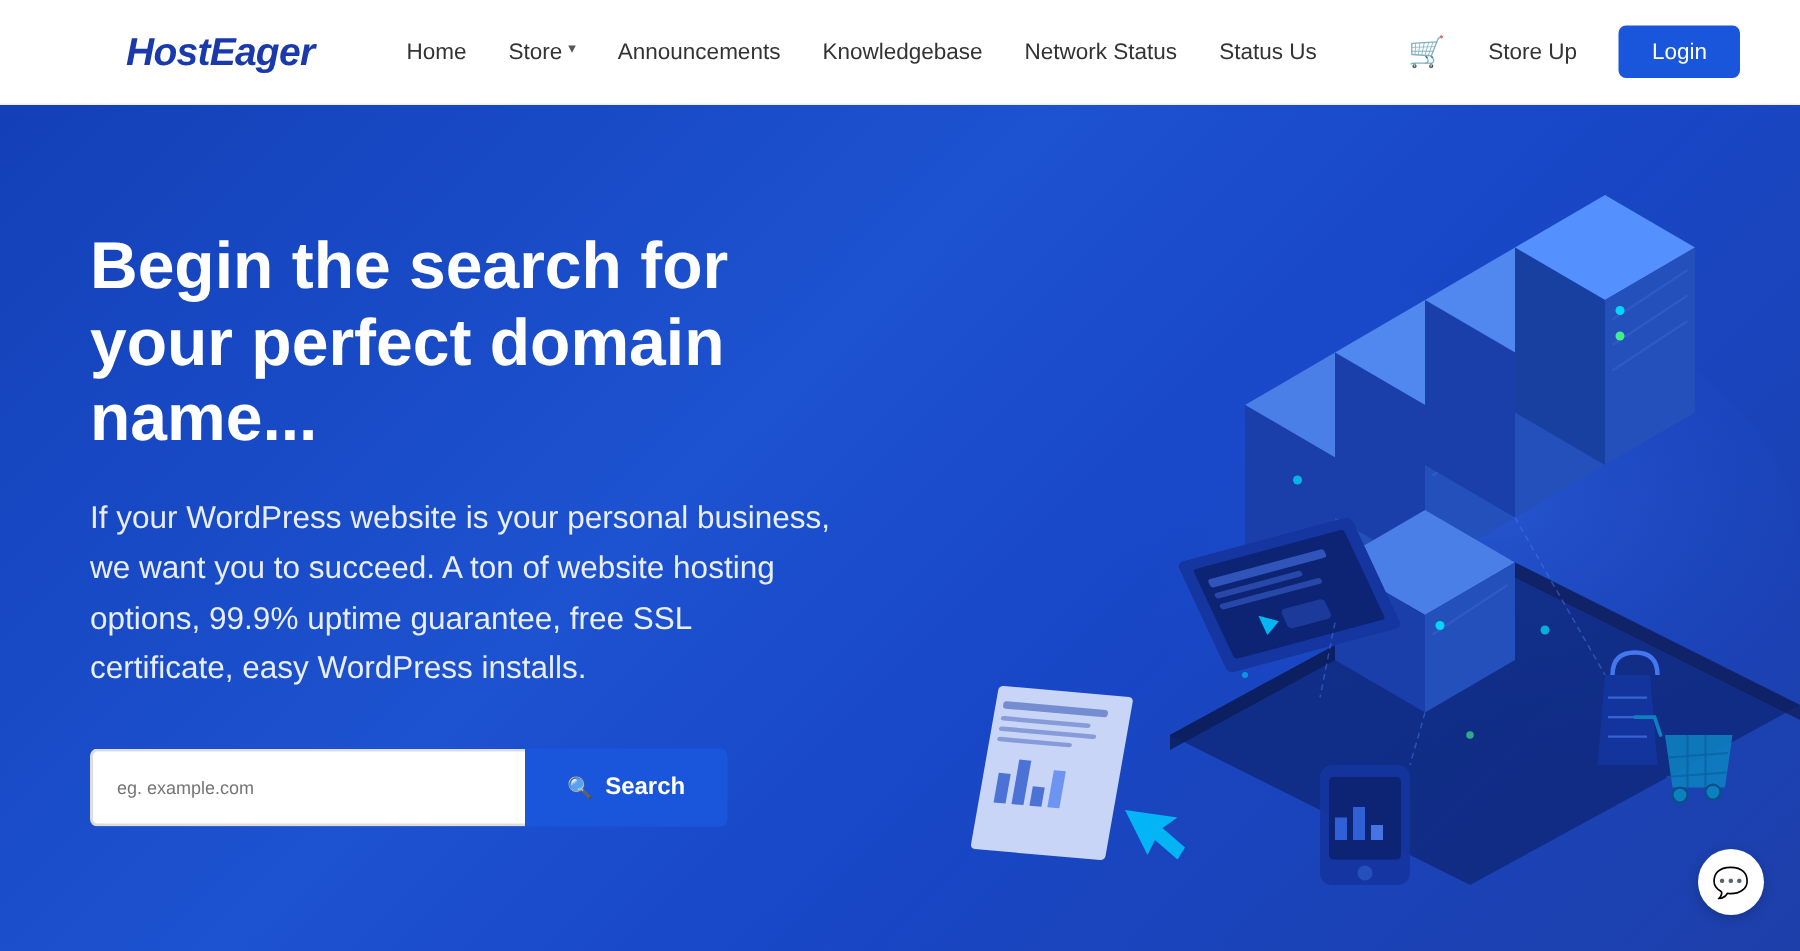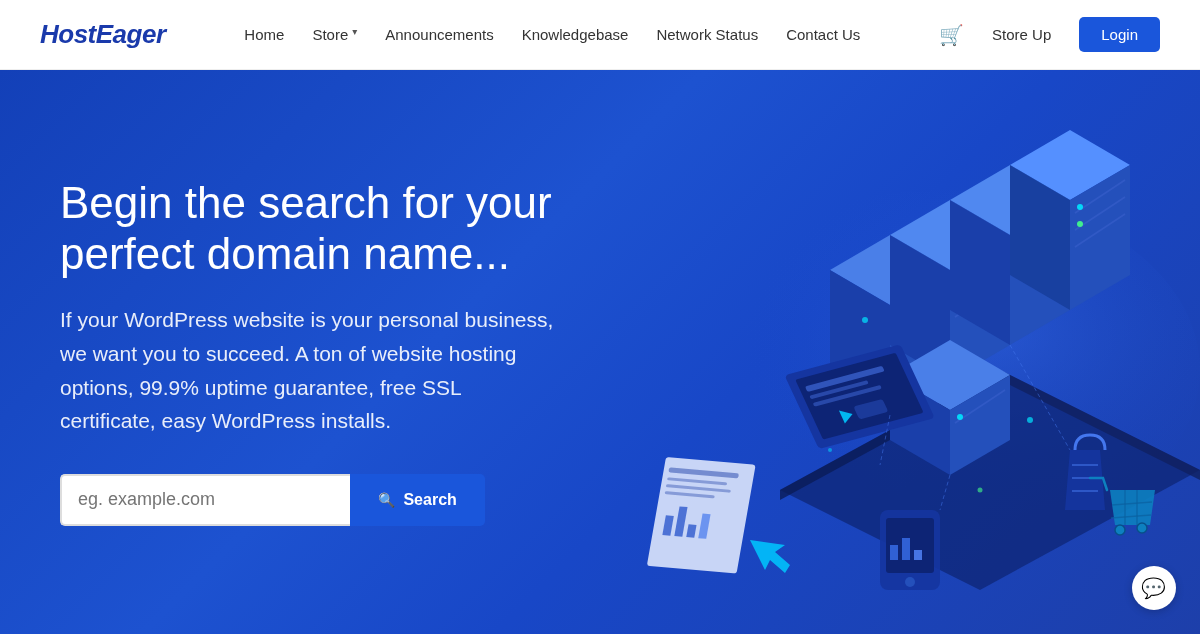--- a/index.html
+++ b/index.html
@@ -14,20 +14,21 @@
       height: 70px;
       background: #fff;
       border-bottom: 1px solid #eee;
     }
     .logo {
       font-size: 26px;
       font-weight: 700;
       font-style: italic;
       color: #1a3aab;
       letter-spacing: -0.5px;
+      margin-left: 44px;
     }
     .nav {
       display: flex;
       align-items: center;
       gap: 28px;
     }
     .nav a {
       text-decoration: none;
       color: #333;
       font-size: 15px;
@@ -90,42 +91,42 @@
     }
 
     .hero-content {
       position: relative;
       z-index: 2;
       padding-left: 60px;
       max-width: 560px;
     }
     .hero-title {
       font-size: 44px;
-      font-weight: 400;
+      font-weight: 700;
       color: #fff;
       line-height: 1.15;
       margin-bottom: 24px;
     }
     .hero-subtitle {
       font-size: 21px;
       color: rgba(255,255,255,0.9);
       line-height: 1.6;
       margin-bottom: 36px;
       max-width: 500px;
     }
     .search-bar {
       display: flex;
       align-items: center;
       gap: 0;
     }
     .search-input {
       width: 290px;
       height: 52px;
       padding: 0 16px;
-      font-size: 18px;
+      font-size: 12px;
       border: 2px solid #ddd;
       border-right: none;
       border-radius: 5px 0 0 5px;
       outline: none;
       color: #aaa;
     }
     .search-btn {
       height: 52px;
       padding: 0 28px;
       background: #1a56db;
@@ -186,21 +187,21 @@
 
   <nav class="nav">
     <a href="#">Home</a>
     <a href="#" class="store-link">
       <span>Store</span>
       <span class="chevron">▾</span>
     </a>
     <a href="#">Announcements</a>
     <a href="#">Knowledgebase</a>
     <a href="#">Network Status</a>
-    <a href="#">Contact Us</a>
+    <a href="#">Status Us</a>
   </nav>
 
   <div class="header-right">
     <span class="cart-icon">🛒</span>
     <button class="signup-btn">Store Up</button>
     <button class="login-btn">Login</button>
   </div>
 </header>
 
 <section class="hero">

